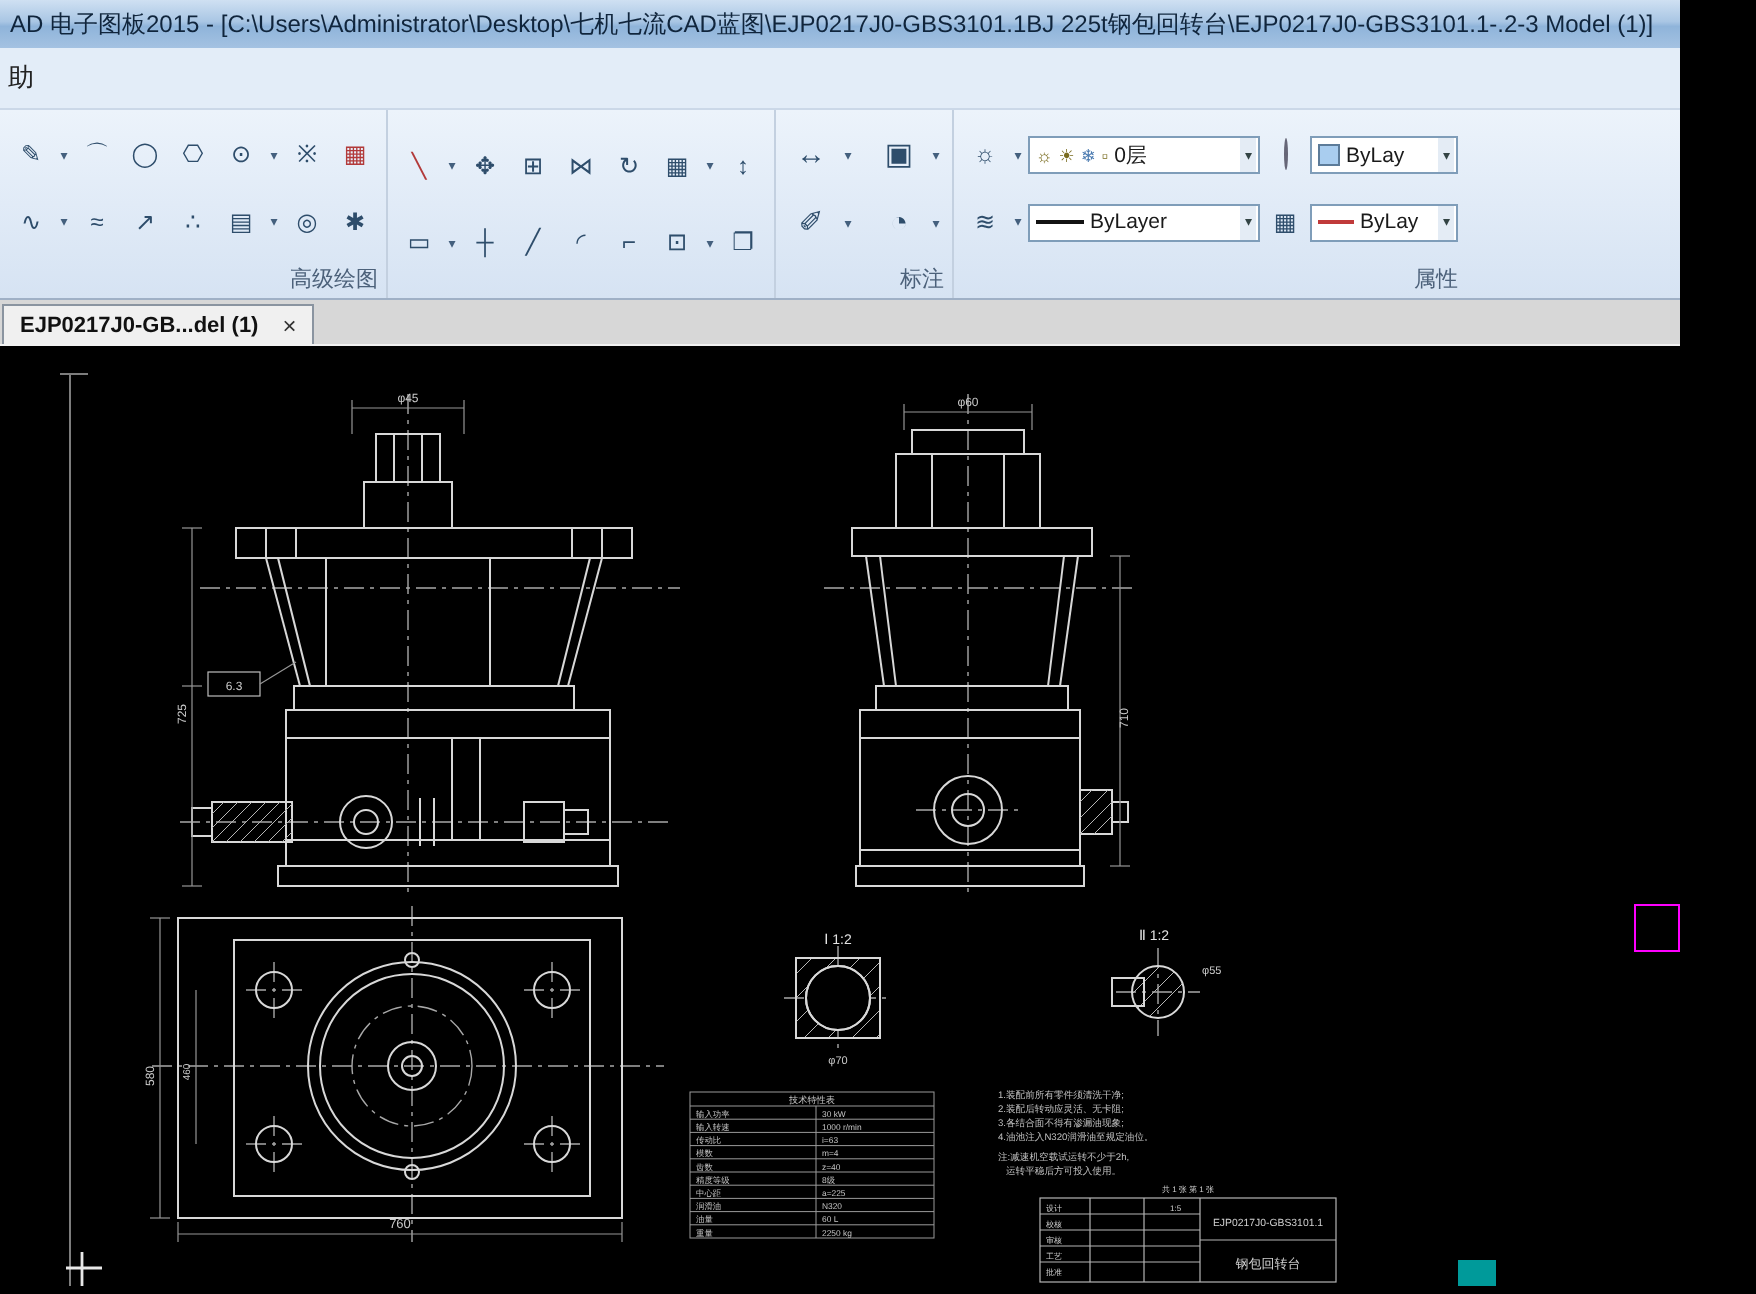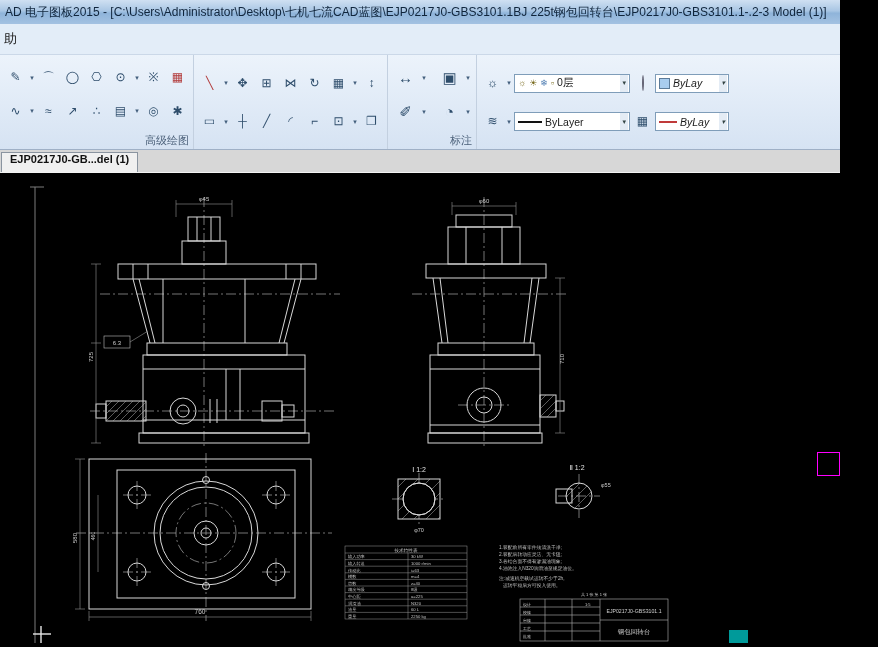--- a/index.html
+++ b/index.html
@@ -20,32 +20,32 @@
   .tbtn{width:21px;height:21px;line-height:21px;text-align:center;font-size:12px;color:#2e4d6b;border:1px solid transparent;border-radius:2px;}
   .tbtn.red{color:#b23a3a;}
   .tbtn.big{width:25px;height:23px;line-height:23px;font-size:15px;}
   .darr{width:8px;font-size:7px;color:#44607e;text-align:center;}
   .gap6{width:6px;}
   .glabel{font-size:11px;color:#4c617a;text-align:right;height:16px;line-height:15px;}
   .combo{background:#fff;border:1px solid #7f9db9;height:17px;display:flex;align-items:center;font-size:10.5px;
     padding:0 1px 0 3px;gap:3px;color:#1a1a1a;}
   .combo .arr{margin-left:auto;font-size:7px;color:#344;background:#e4ecf5;align-self:stretch;display:flex;align-items:center;padding:0 2px;}
   .combo.w-layer{width:110px;}
-  .combo.w-color{width:68px;font-style:italic;}
+  .combo.w-color{width:68px;}
   .mini{font-size:9px;color:#7a6c20;}
   .mini.fz{color:#4a7ab0;}
   .sw-blue{width:9px;height:9px;background:#a9cdef;border:1px solid #5c7b99;flex:0 0 9px;}
   .line-black{width:24px;border-top:2px solid #121212;flex:0 0 24px;}
   .line-red{width:18px;border-top:2px solid #c03a3a;flex:0 0 18px;}
   .colorball{width:15px;height:15px;border-radius:50%;background:conic-gradient(#d33 0deg,#dd3 80deg,#3a3 160deg,#36b 240deg,#b3b 310deg,#d33 360deg);border:1px solid #667;}
   .spacer{flex:1;}
   
   .tabbar{height:22px;flex:0 0 22px;background:#d7d7d7;display:flex;align-items:stretch;padding-left:1px;border-bottom:1px solid #f2f2f2;}
   .tab{background:#f0f0f0;border:1px solid #8a94a0;border-bottom:none;font-size:11px;font-weight:bold;color:#111;
-    display:flex;align-items:center;gap:12px;padding:0 8px;margin-top:2px;flex-direction:column;}
+    display:flex;align-items:center;gap:12px;padding:0 8px;margin-top:2px;}
   .tabclose{font-weight:normal;font-size:12px;color:#333;}
   
   .canvas{position:relative;flex:1;background:#000;overflow:hidden;}
   .canvas svg{position:absolute;left:0;top:0;}
   .selbox{position:absolute;right:0;top:279px;width:21px;height:22px;border:1px solid #ff00ff;}
   text{font-family:"Liberation Sans",sans-serif;}
 </style>
 </head>
 <body>
 
@@ -165,20 +165,21 @@
             <span class="arr">▾</span>
           </div>
           <span class="tbtn">▦</span>
           <div class="combo w-color">
             <span class="line-red"></span>
             <span>ByLay</span>
             <span class="arr">▾</span>
           </div>
         </div>
       </div>
+      <div class="glabel">属性</div>
     </div>
 
     <div class="spacer"></div>
   </div>
 
   <div class="tabbar">
     <div class="tab">
       <span>EJP0217J0-GB...del (1)</span>
       <span class="tabclose">×</span>
     </div>

